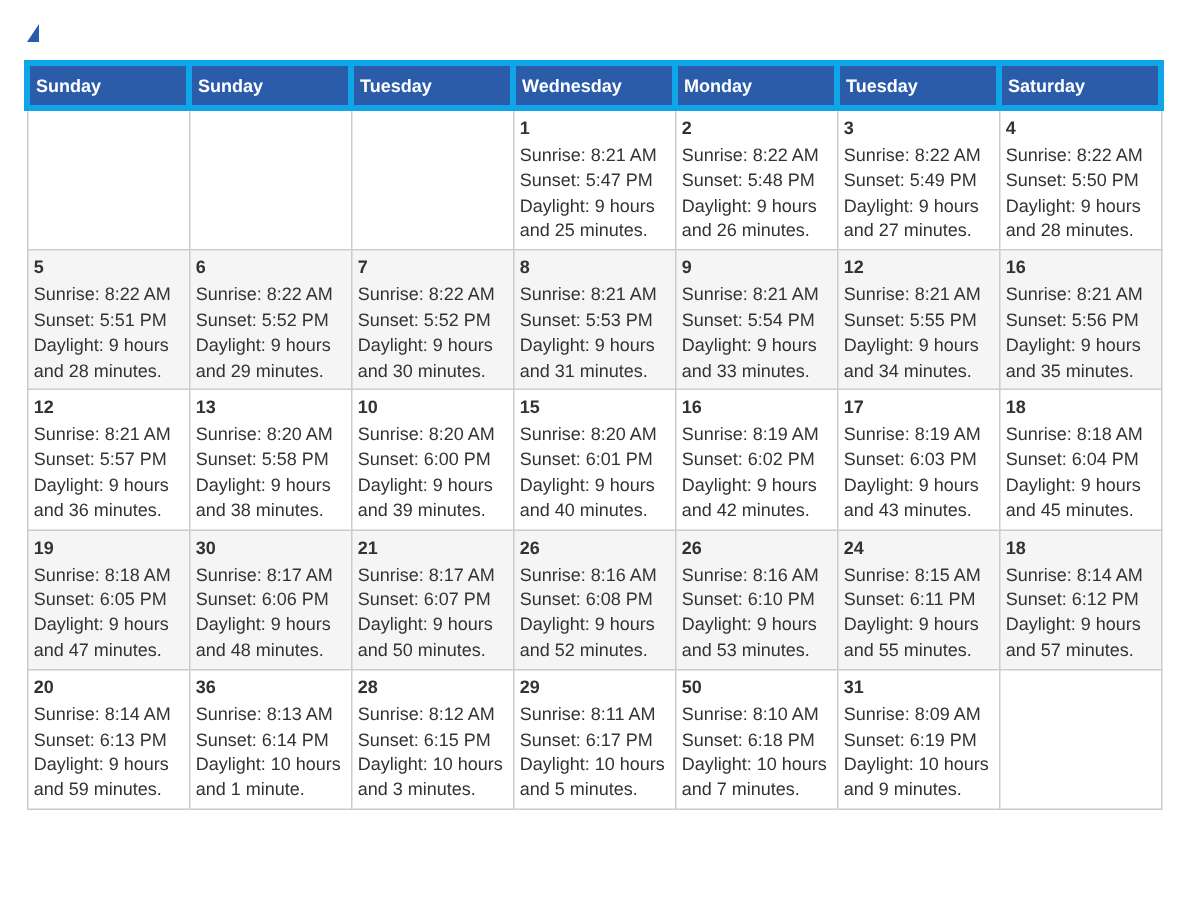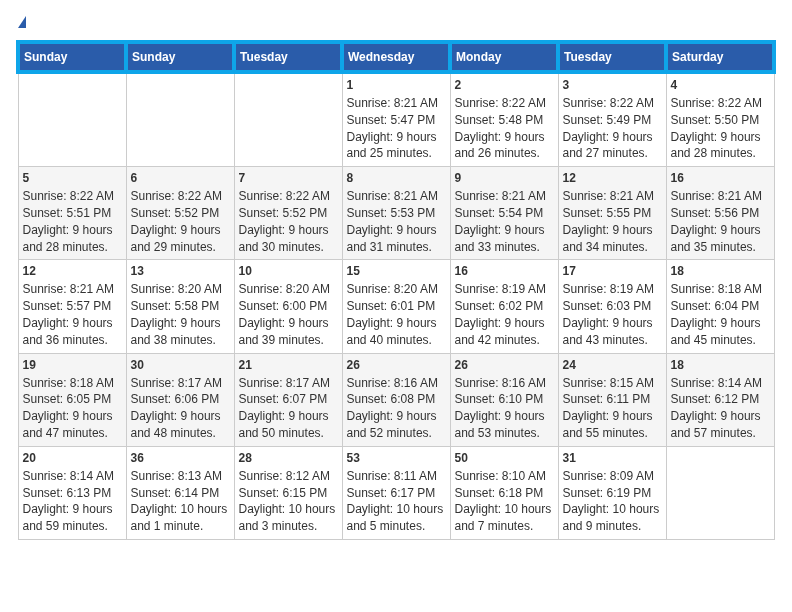--- a/index.html
+++ b/index.html
@@ -252,21 +252,21 @@
         </td>
         <td>
           <div class="day-num">36</div>
           <div class="day-info">Sunrise: 8:13 AM<br>Sunset: 6:14 PM<br>Daylight: 10 hours and 1 minute.</div>
         </td>
         <td>
           <div class="day-num">28</div>
           <div class="day-info">Sunrise: 8:12 AM<br>Sunset: 6:15 PM<br>Daylight: 10 hours and 3 minutes.</div>
         </td>
         <td>
-          <div class="day-num">53</div>
+          <div class="day-num">29</div>
           <div class="day-info">Sunrise: 8:11 AM<br>Sunset: 6:17 PM<br>Daylight: 10 hours and 5 minutes.</div>
         </td>
         <td>
           <div class="day-num">50</div>
           <div class="day-info">Sunrise: 8:10 AM<br>Sunset: 6:18 PM<br>Daylight: 10 hours and 7 minutes.</div>
         </td>
         <td>
           <div class="day-num">31</div>
           <div class="day-info">Sunrise: 8:09 AM<br>Sunset: 6:19 PM<br>Daylight: 10 hours and 9 minutes.</div>
         </td>

